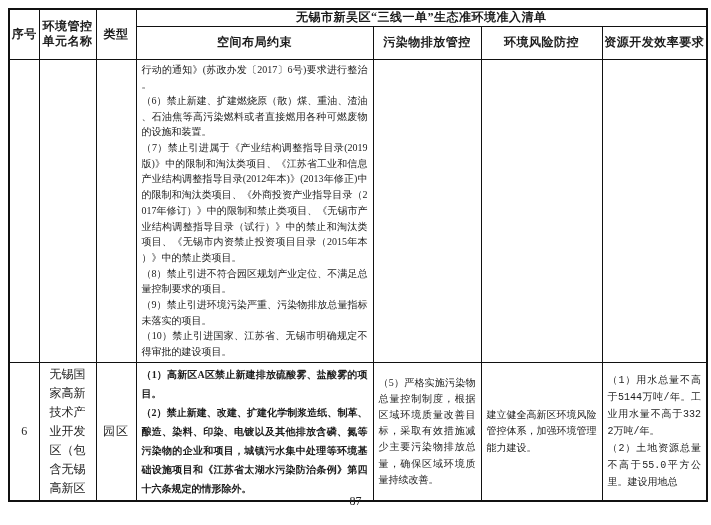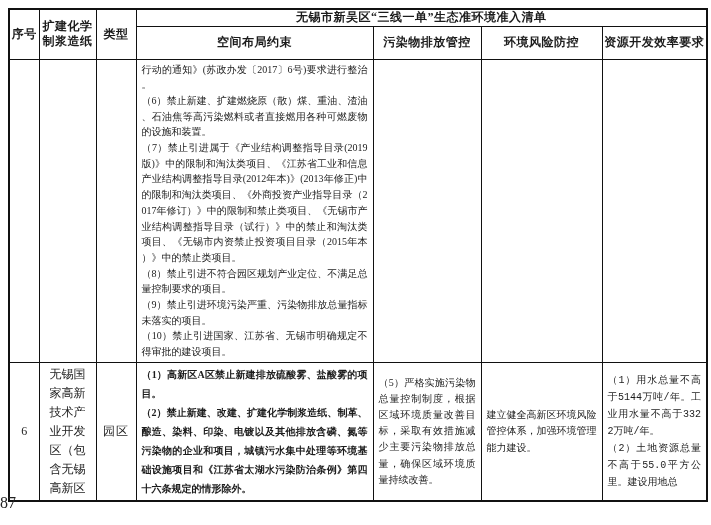--- a/index.html
+++ b/index.html
@@ -66,43 +66,43 @@
   }
   td.mid-cell { vertical-align: middle; }
   td.pollutant-cell { line-height: 16.2px; }
   td.risk-cell { line-height: 16.5px; }
   td.resource-cell { line-height: 17px; font-family: Liberation Mono, monospace; }
   td.spatial-2 { line-height: 19px; font-weight: bold; }
   .page-number {
     position: absolute;
     top: 494px; left: 0;
     width: 711px;
-    text-align: left;
-    font-size: 16px;
+    text-align: center;
+    font-size: 12px;
     color: #222;
   }
 </style>
 </head>
 <body>
 
 <div class="page">
   <table class="doc">
     <colgroup>
       <col style="width:30px">
       <col style="width:57px">
       <col style="width:40px">
       <col style="width:237px">
       <col style="width:108px">
       <col style="width:121px">
       <col style="width:105px">
     </colgroup>
     <thead>
       <tr>
         <th rowspan="2">序号</th>
-        <th rowspan="2">扩建化学制浆造纸</th>
+        <th rowspan="2">环境管控单元名称</th>
         <th rowspan="2">类型</th>
         <th colspan="4" class="span-title">无锡市新吴区“三线一单”生态准环境准入清单</th>
       </tr>
       <tr class="subhead">
         <th>空间布局约束</th>
         <th>污染物排放管控</th>
         <th>环境风险防控</th>
         <th>资源开发效率要求</th>
       </tr>
     </thead>

